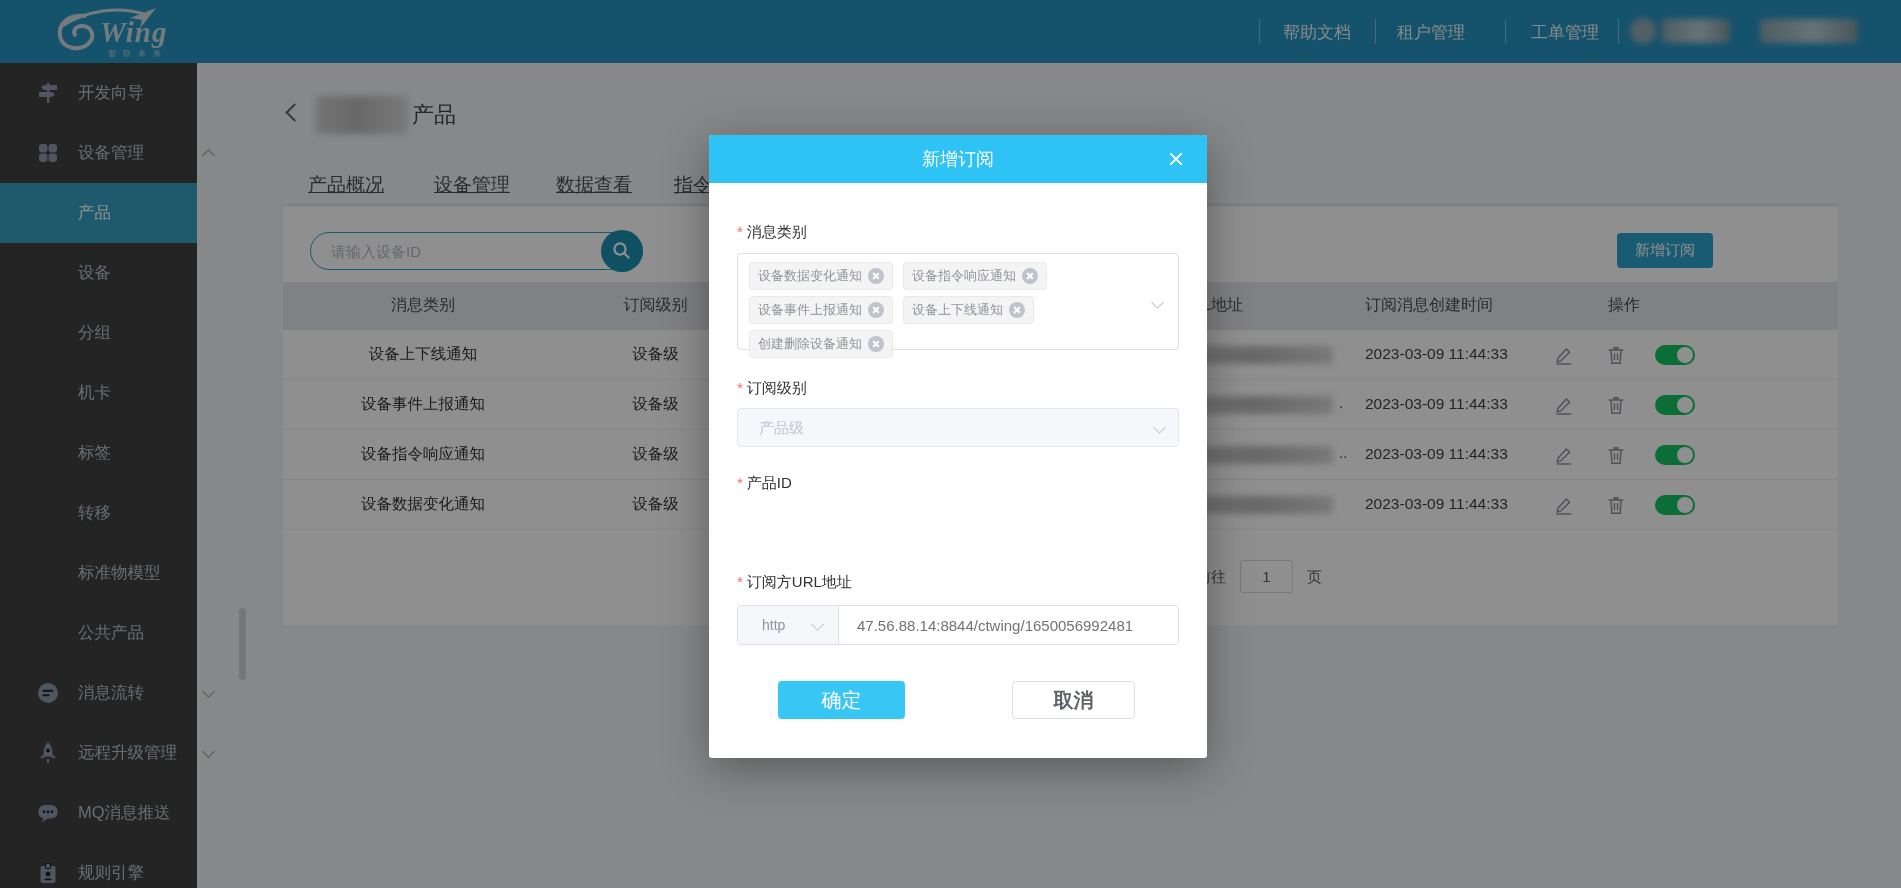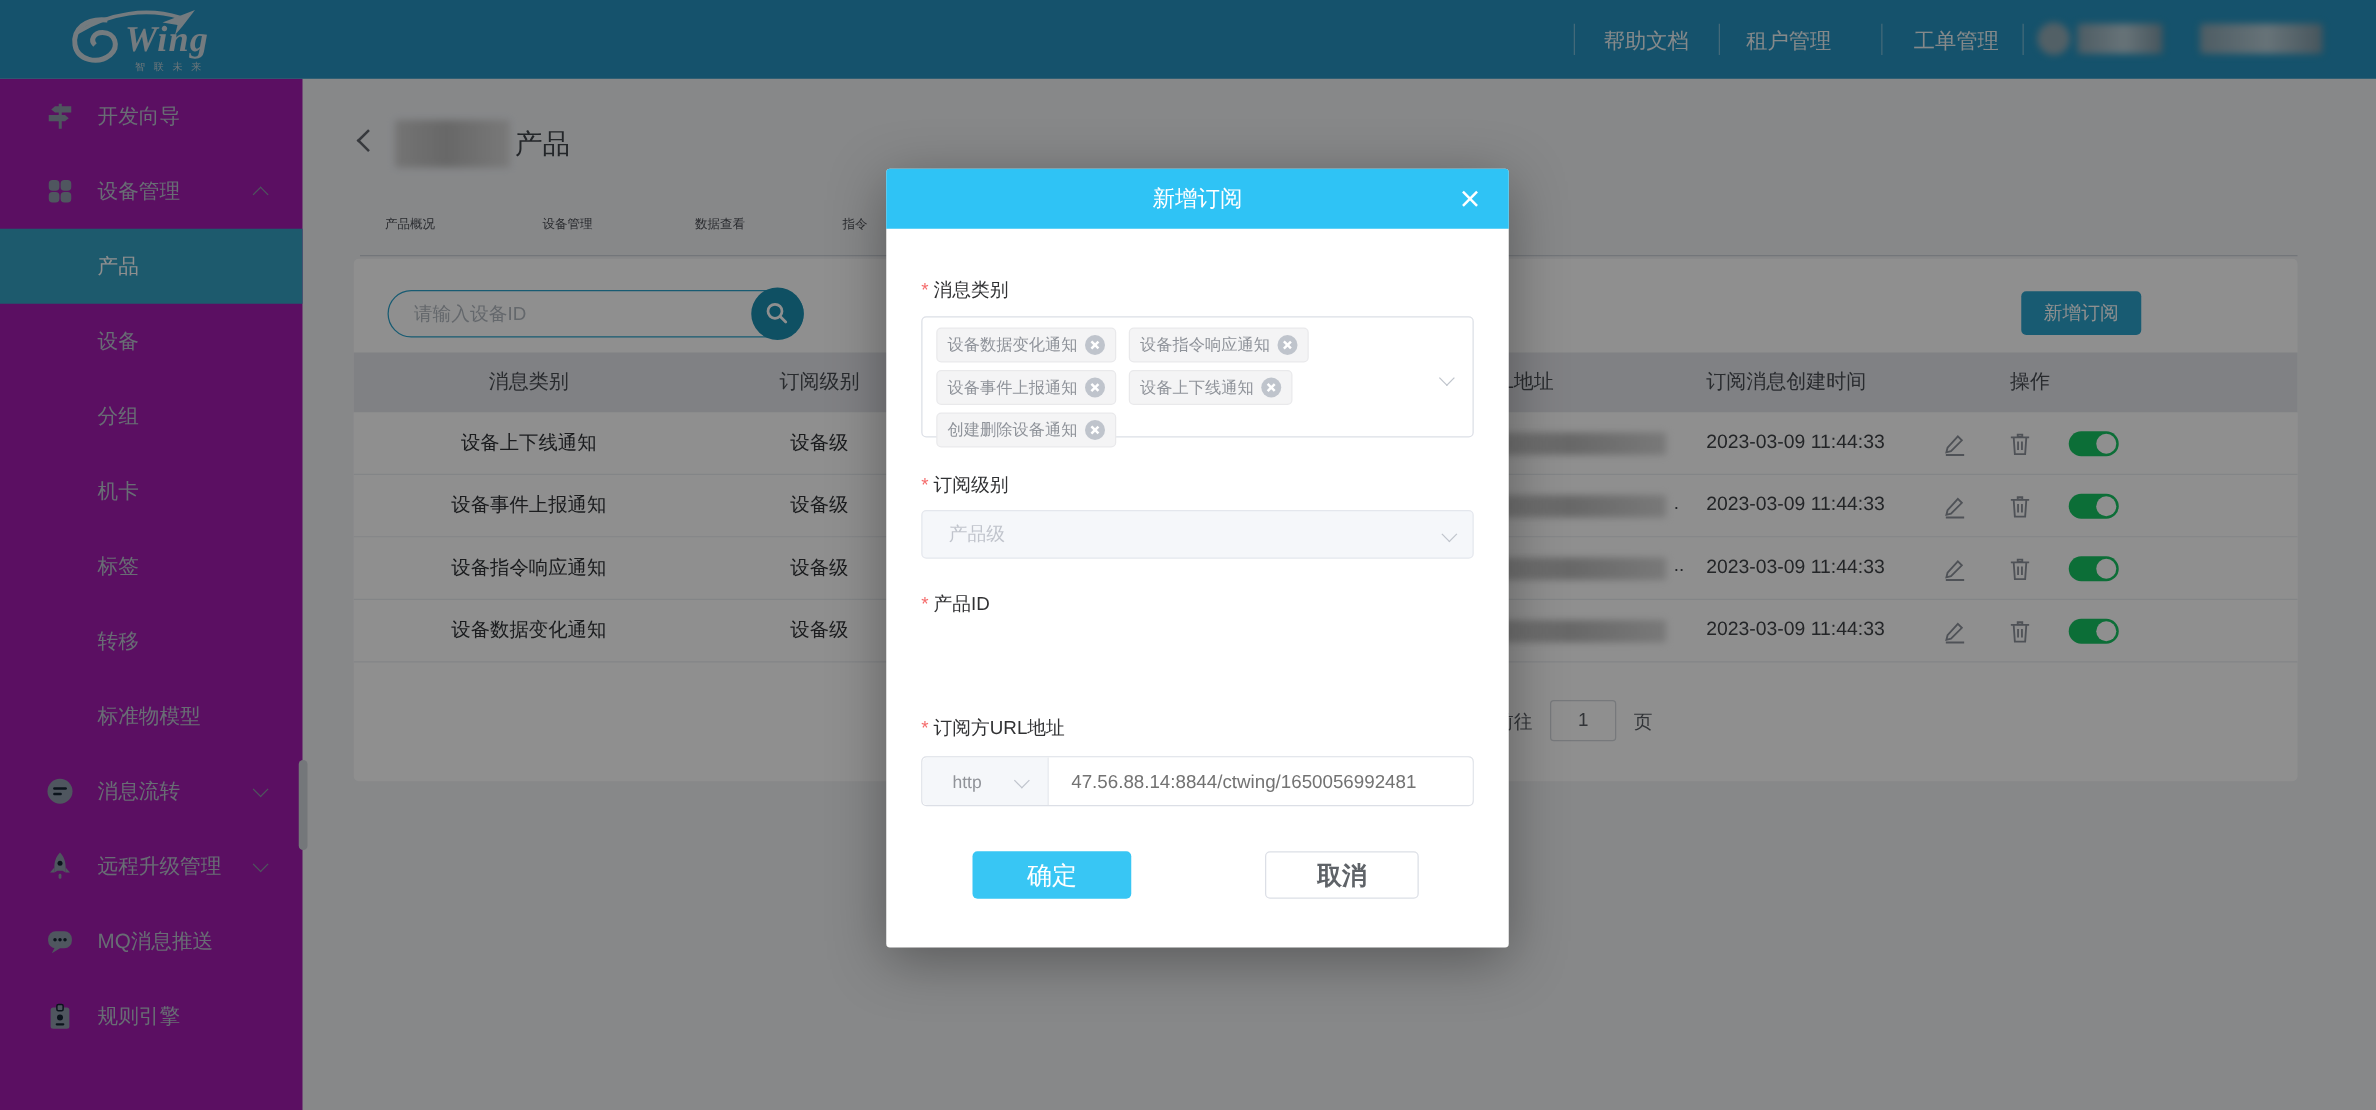--- a/index.html
+++ b/index.html
@@ -13,37 +13,37 @@
   .logo svg { position:absolute; left:0; top:0; }
   .logo .brand { position:absolute; left:52px; top:12px; font-size:29px; font-weight:bold; font-style:italic; color:#cfdce3; letter-spacing:1px; }
   .logo .tagline { position:absolute; left:60px; top:44px; font-size:8px; letter-spacing:7px; color:#c3d2da; }
   .nav-sep { position:absolute; top:19px; width:1px; height:25px; background:rgba(255,255,255,.38); }
   .nav-item { position:absolute; top:21px; font-size:17px; color:#eef4f7; cursor:pointer; white-space:nowrap; }
   .blur-chip { position:absolute; top:16px; height:30px; filter:blur(3px); display:flex; align-items:center; }
   .blur-chip .dot { width:26px; height:26px; border-radius:50%; background:#93abb6; margin-right:6px; }
   .blur-chip .bar { height:24px; border-radius:3px; background:linear-gradient(90deg,#8aa5b2,#b8cdd6 55%,#7e98a5); }
 
   
-  .sidebar { position:absolute; left:0; top:63px; width:242px; height:825px; background:#a21caf; z-index:2; }
+  .sidebar { position:absolute; left:0; top:63px; width:197px; height:825px; background:#404040; z-index:2; }
   .side-item { position:relative; height:60px; display:flex; align-items:center; cursor:pointer; color:#b9c3cf; font-size:16.5px; }
   .side-item .ic { position:absolute; left:36px; top:18px; width:24px; height:24px; }
   .side-item .lbl { position:absolute; left:78px; white-space:nowrap; }
   .side-item.sel { background:#35a0c2; color:#ffffff; }
   .chev { position:absolute; left:204px; width:9px; height:9px; border-right:1.6px solid #8b98a6; border-bottom:1.6px solid #8b98a6; }
   .chev.up { transform:rotate(-135deg); top:28px; }
   .chev.down { transform:rotate(45deg); top:24px; }
   .side-scroll { position:absolute; left:239px; top:545px; width:7px; height:72px; border-radius:3.5px; background:#cfd4da; }
 
   
   .content { position:absolute; left:247px; top:63px; right:0; bottom:0; background:#f0f2f5; z-index:1; }
   .back-ic { position:absolute; left:288px; top:106px; width:13px; height:13px; border-left:2.4px solid #63676d; border-bottom:2.4px solid #63676d; transform:rotate(45deg); cursor:pointer; }
   .censor { filter:blur(3px); background:linear-gradient(90deg,#cfcfcf,#b9b9b9 45%,#d8d8d8); border-radius:2px; }
   .bc-blur { position:absolute; left:316px; top:96px; width:92px; height:38px; }
   .page-title { position:absolute; left:412px; top:100px; font-size:22px; font-weight:500; color:#3f4449; }
-  .tab { position:absolute; top:172px; font-size:10px; color:#4c4f55; cursor:pointer; white-space:nowrap; }
+  .tab { position:absolute; top:172px; font-size:19px; color:#4c4f55; cursor:pointer; white-space:nowrap;text-decoration:underline; }
   .tabs-divider { position:absolute; left:288px; top:204px; width:1550px; height:1px; background:#cdd2d9; }
 
   .card { position:absolute; left:283px; top:207px; width:1555px; height:418px; background:#ffffff; border-radius:4px; }
 
   .search-pill { position:absolute; left:310px; top:232px; width:333px; height:38px; border:1px solid #2ba3cc; border-radius:19px; background:#fff; }
   .search-pill input { position:absolute; left:20px; top:1px; width:260px; height:34px; border:none; outline:none; font-size:15px; color:#14532d; background:transparent; font-family:inherit; }
   .search-pill input::placeholder { color:#b3b9c0; }
   .search-btn { position:absolute; left:601px; top:230px; width:42px; height:42px; border-radius:50%; background:#1b8fb0; border:none; cursor:pointer; }
   .add-btn { position:absolute; left:1617px; top:233px; width:96px; height:35px; border:none; border-radius:4px; background:#2ba3cc; color:#ffffff; font-size:15px; cursor:pointer; font-family:inherit; }
 
@@ -155,20 +155,23 @@
       <span class="lbl">机卡</span>
     </div>
     <div class="side-item">
       <span class="lbl">标签</span>
     </div>
     <div class="side-item">
       <span class="lbl">转移</span>
     </div>
     <div class="side-item">
       <span class="lbl">标准物模型</span>
+    </div>
+    <div class="side-item">
+      <span class="lbl">公共产品</span>
     </div>
     <div class="side-item">
       <span class="ic">
         <svg width="24" height="24" viewBox="0 0 24 24">
             <circle cx="12" cy="12" r="10" fill="#8d9aa9"></circle>
             <rect x="6.5" y="8.8" width="11" height="2" rx="1" fill="#152232"></rect>
             <rect x="6.5" y="13.2" width="7" height="2" rx="1" fill="#152232"></rect>
           </svg>
       </span>
       <span class="lbl">消息流转</span>

